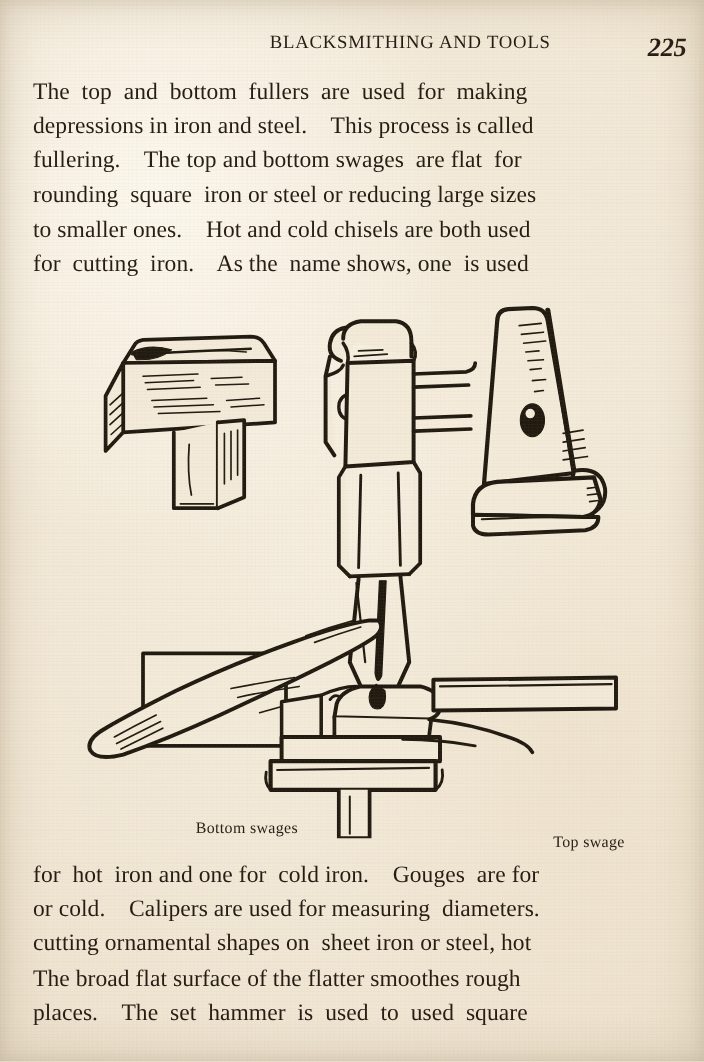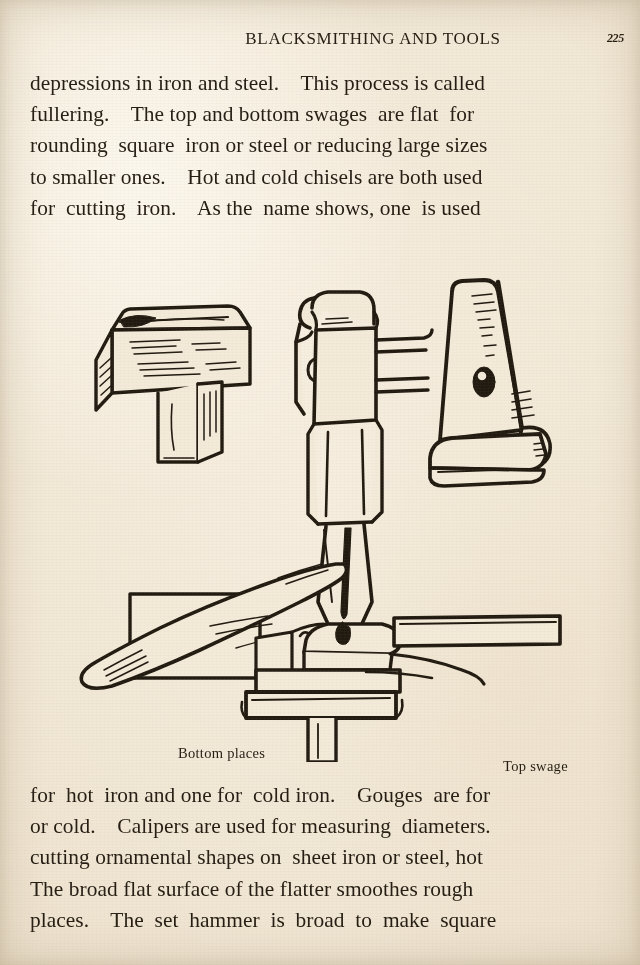--- a/index.html
+++ b/index.html
@@ -63,21 +63,21 @@
     letter-spacing: 0.7px;
     font-variant: small-caps;
     text-transform: uppercase;
     white-space: nowrap;
     padding-left: 88px;
   }
   .folio {
     position: absolute;
     right: 4px;
     top: 2px;
-    font-size: 12px;
+    font-size: 24px;
     font-weight: 700;
     font-style: italic;
     letter-spacing: -0.3px;
   }
 
   
   .para {
     position: absolute;
     left: 30px;
     width: 580px;
@@ -121,20 +121,21 @@
 <div id="page"></div>
 
 <div id="content">
 
   <div class="head-row">
     <div class="running-head">BLACKSMITHING AND TOOLS</div>
     <div class="folio">225</div>
   </div>
 
   <div class="para" id="para-top">
+    <span class="ln j">The  top  and  bottom  fullers  are  used  for  making</span>
     <span class="ln j">depressions in iron and steel.    This process is called</span>
     <span class="ln j">fullering.    The top and bottom swages  are flat  for</span>
     <span class="ln j">rounding  square  iron or steel or reducing large sizes</span>
     <span class="ln j">to smaller ones.    Hot and cold chisels are both used</span>
     <span class="ln j">for  cutting  iron.    As the  name shows, one  is used</span>
   </div>
 
   <div id="figure">
     <svg viewBox="0 0 520 490" xmlns="http://www.w3.org/2000/svg">
       <g fill="none" stroke="#211a10" stroke-linecap="round" stroke-linejoin="round">
@@ -261,29 +262,29 @@
           <path d="M248,446 L248,490 L276,490 L276,446" fill="#f3ead9" stroke-width="3.4"></path>
           <path d="M258,452 L258,486" stroke-width="1.8"></path>
 
           <path d="M186,446 Q180,440 182,430" stroke-width="2.6"></path>
           <path d="M336,446 Q344,440 342,428" stroke-width="2.6"></path>
         </g>
 
       </g>
     </svg>
 
-    <div class="cap" id="cap-bottom-swage">Bottom places</div>
+    <div class="cap" id="cap-bottom-swage">Bottom swages</div>
     <div class="cap" id="cap-top-swage">Top swage</div>
 
   </div>
 
   <div class="para" id="para-bottom">
     <span class="ln j">for  hot  iron and one for  cold iron.    Gouges  are for</span>
     <span class="ln j">or cold.    Calipers are used for measuring  diameters.</span>
     <span class="ln j">cutting ornamental shapes on  sheet iron or steel, hot</span>
     <span class="ln j">The broad flat surface of the flatter smoothes rough</span>
-    <span class="ln j">places.    The  set  hammer  is  broad  to  make  square</span>
+    <span class="ln j">places.    The  set  hammer  is  used  to  used  square</span>
   </div>
 
 </div>
 
 <div id="grain"></div>
 <div id="vignette"></div>
 
 </body></html>

